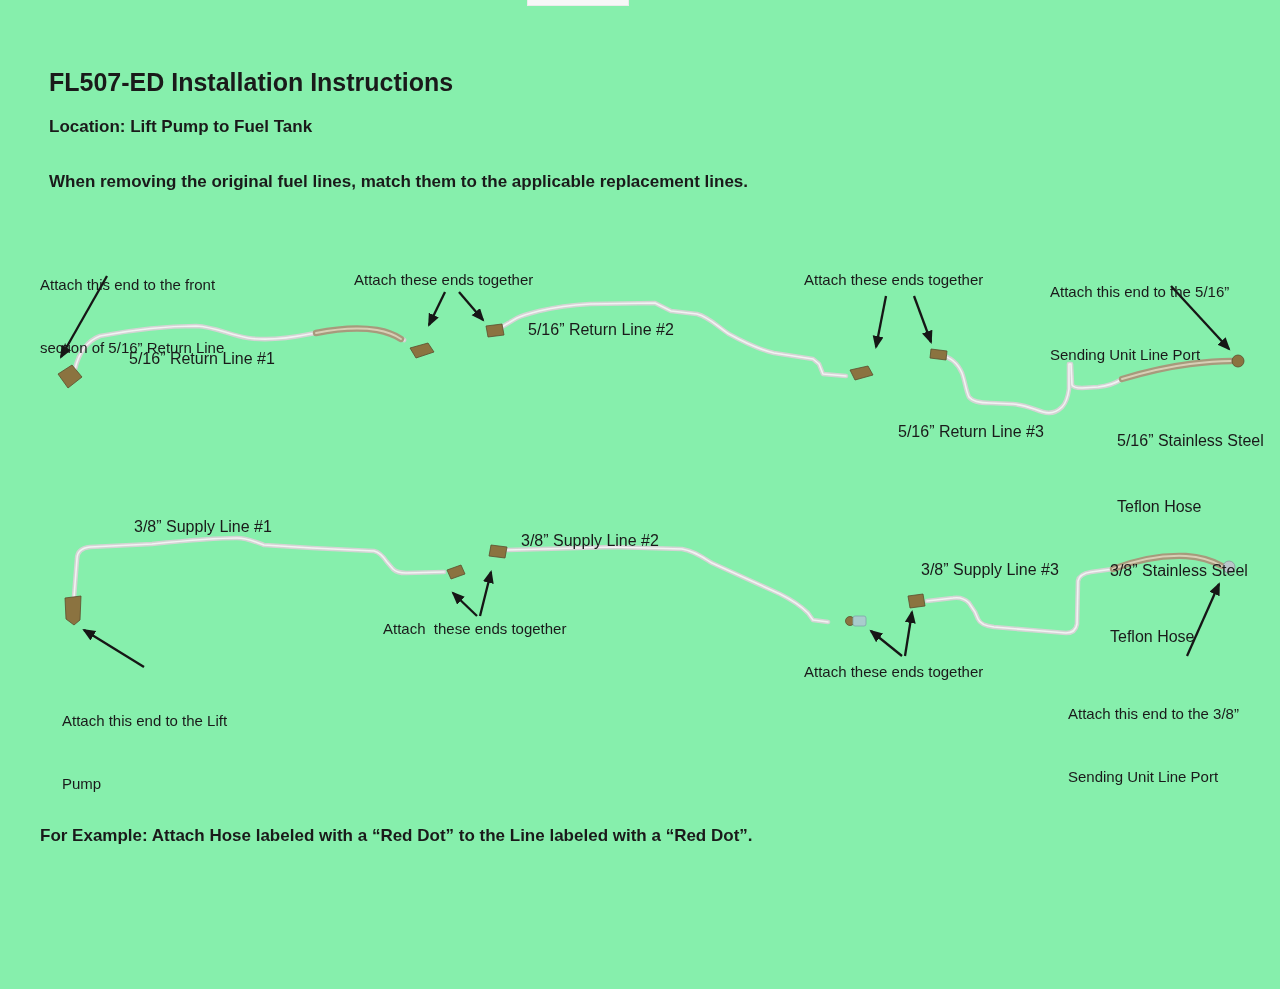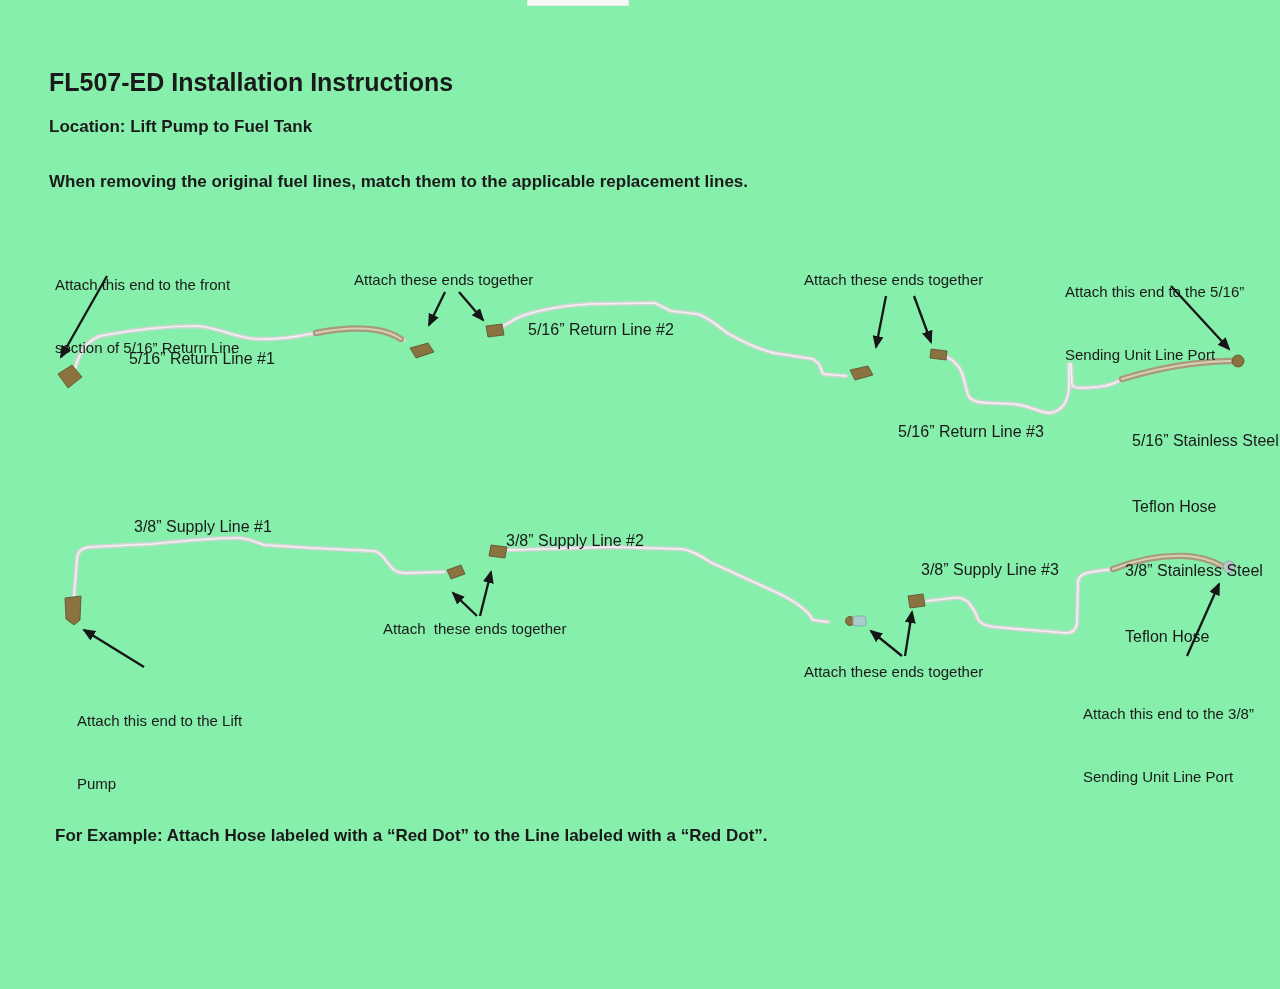--- a/index.html
+++ b/index.html
@@ -14,21 +14,21 @@
   .remnant{
     position:absolute;left:527px;top:0;width:100px;height:5px;
     background:#f7f7f7;border:1px solid #ebebeb;border-top:none;
   }
   .title{position:absolute;left:49px;top:68px;font-size:25px;font-weight:700;white-space:pre;}
   .sub{position:absolute;left:49px;font-size:17px;font-weight:700;white-space:pre;}
   .sub.location{top:117px;}
   .sub.instruction{top:172px;text-align:center;}
   .lbl{position:absolute;font-size:15px;line-height:21px;white-space:pre;}
   .part{font-size:16px;line-height:22px;}
-  .ln{display:block;margin-left:15px;}
+  .ln{display:block;}
   .footer{position:absolute;left:40px;top:776px;font-size:17px;font-weight:700;line-height:24px;white-space:pre;}
   svg.canvas{position:absolute;left:0;top:0;}
   .tube-base{fill:none;stroke:var(--tube,#d4d4d4);stroke-width:4.6;stroke-linecap:round;stroke-linejoin:round;}
   .tube-hi{fill:none;stroke:var(--tube_highlight,#f2f2f2);stroke-width:1.6;stroke-linecap:round;stroke-linejoin:round;}
   .braid{fill:none;stroke:var(--braid,#a79a7c);stroke-width:6.4;stroke-linecap:round;}
   .braid-hi{fill:none;stroke:#d8cfb6;stroke-width:2;stroke-linecap:round;}
   .brass{fill:var(--brass,#8b7340);stroke:#5c4d2c;stroke-width:0.8;}
   .silver{fill:var(--silver,#b8c6c8);stroke:#87999b;stroke-width:0.8;}
   .teal{fill:#a9cccd;stroke:#7fa6a8;stroke-width:0.8;}
   .arrow{stroke:var(--arrow,#161616);stroke-width:2.3;fill:none;}
@@ -145,21 +145,21 @@
     <span class="ln">Attach this end to the 5/16”</span>
     <span class="ln">Sending Unit Line Port</span>
   </div>
   <div class="lbl part" style="left:898px;top:421px">5/16” Return Line #3</div>
   <div class="lbl part" style="left:1117px;top:386px">
     <span class="ln">5/16” Stainless Steel</span>
     <span class="ln">Teflon Hose</span>
   </div>
 
   <div class="lbl part" style="left:134px;top:516px">3/8” Supply Line #1</div>
-  <div class="lbl part" style="left:506px;top:530px">3/8” Supply Line #2</div>
+  <div class="lbl part" style="left:521px;top:530px">3/8” Supply Line #2</div>
   <div class="lbl part" style="left:921px;top:559px">3/8” Supply Line #3</div>
   <div class="lbl part" style="left:1110px;top:516px">
     <span class="ln">3/8” Stainless Steel</span>
     <span class="ln">Teflon Hose</span>
   </div>
   <div class="lbl" style="left:383px;top:618px">Attach  these ends together</div>
   <div class="lbl" style="left:62px;top:668px">
     <span class="ln">Attach this end to the Lift</span>
     <span class="ln">Pump</span>
   </div>

